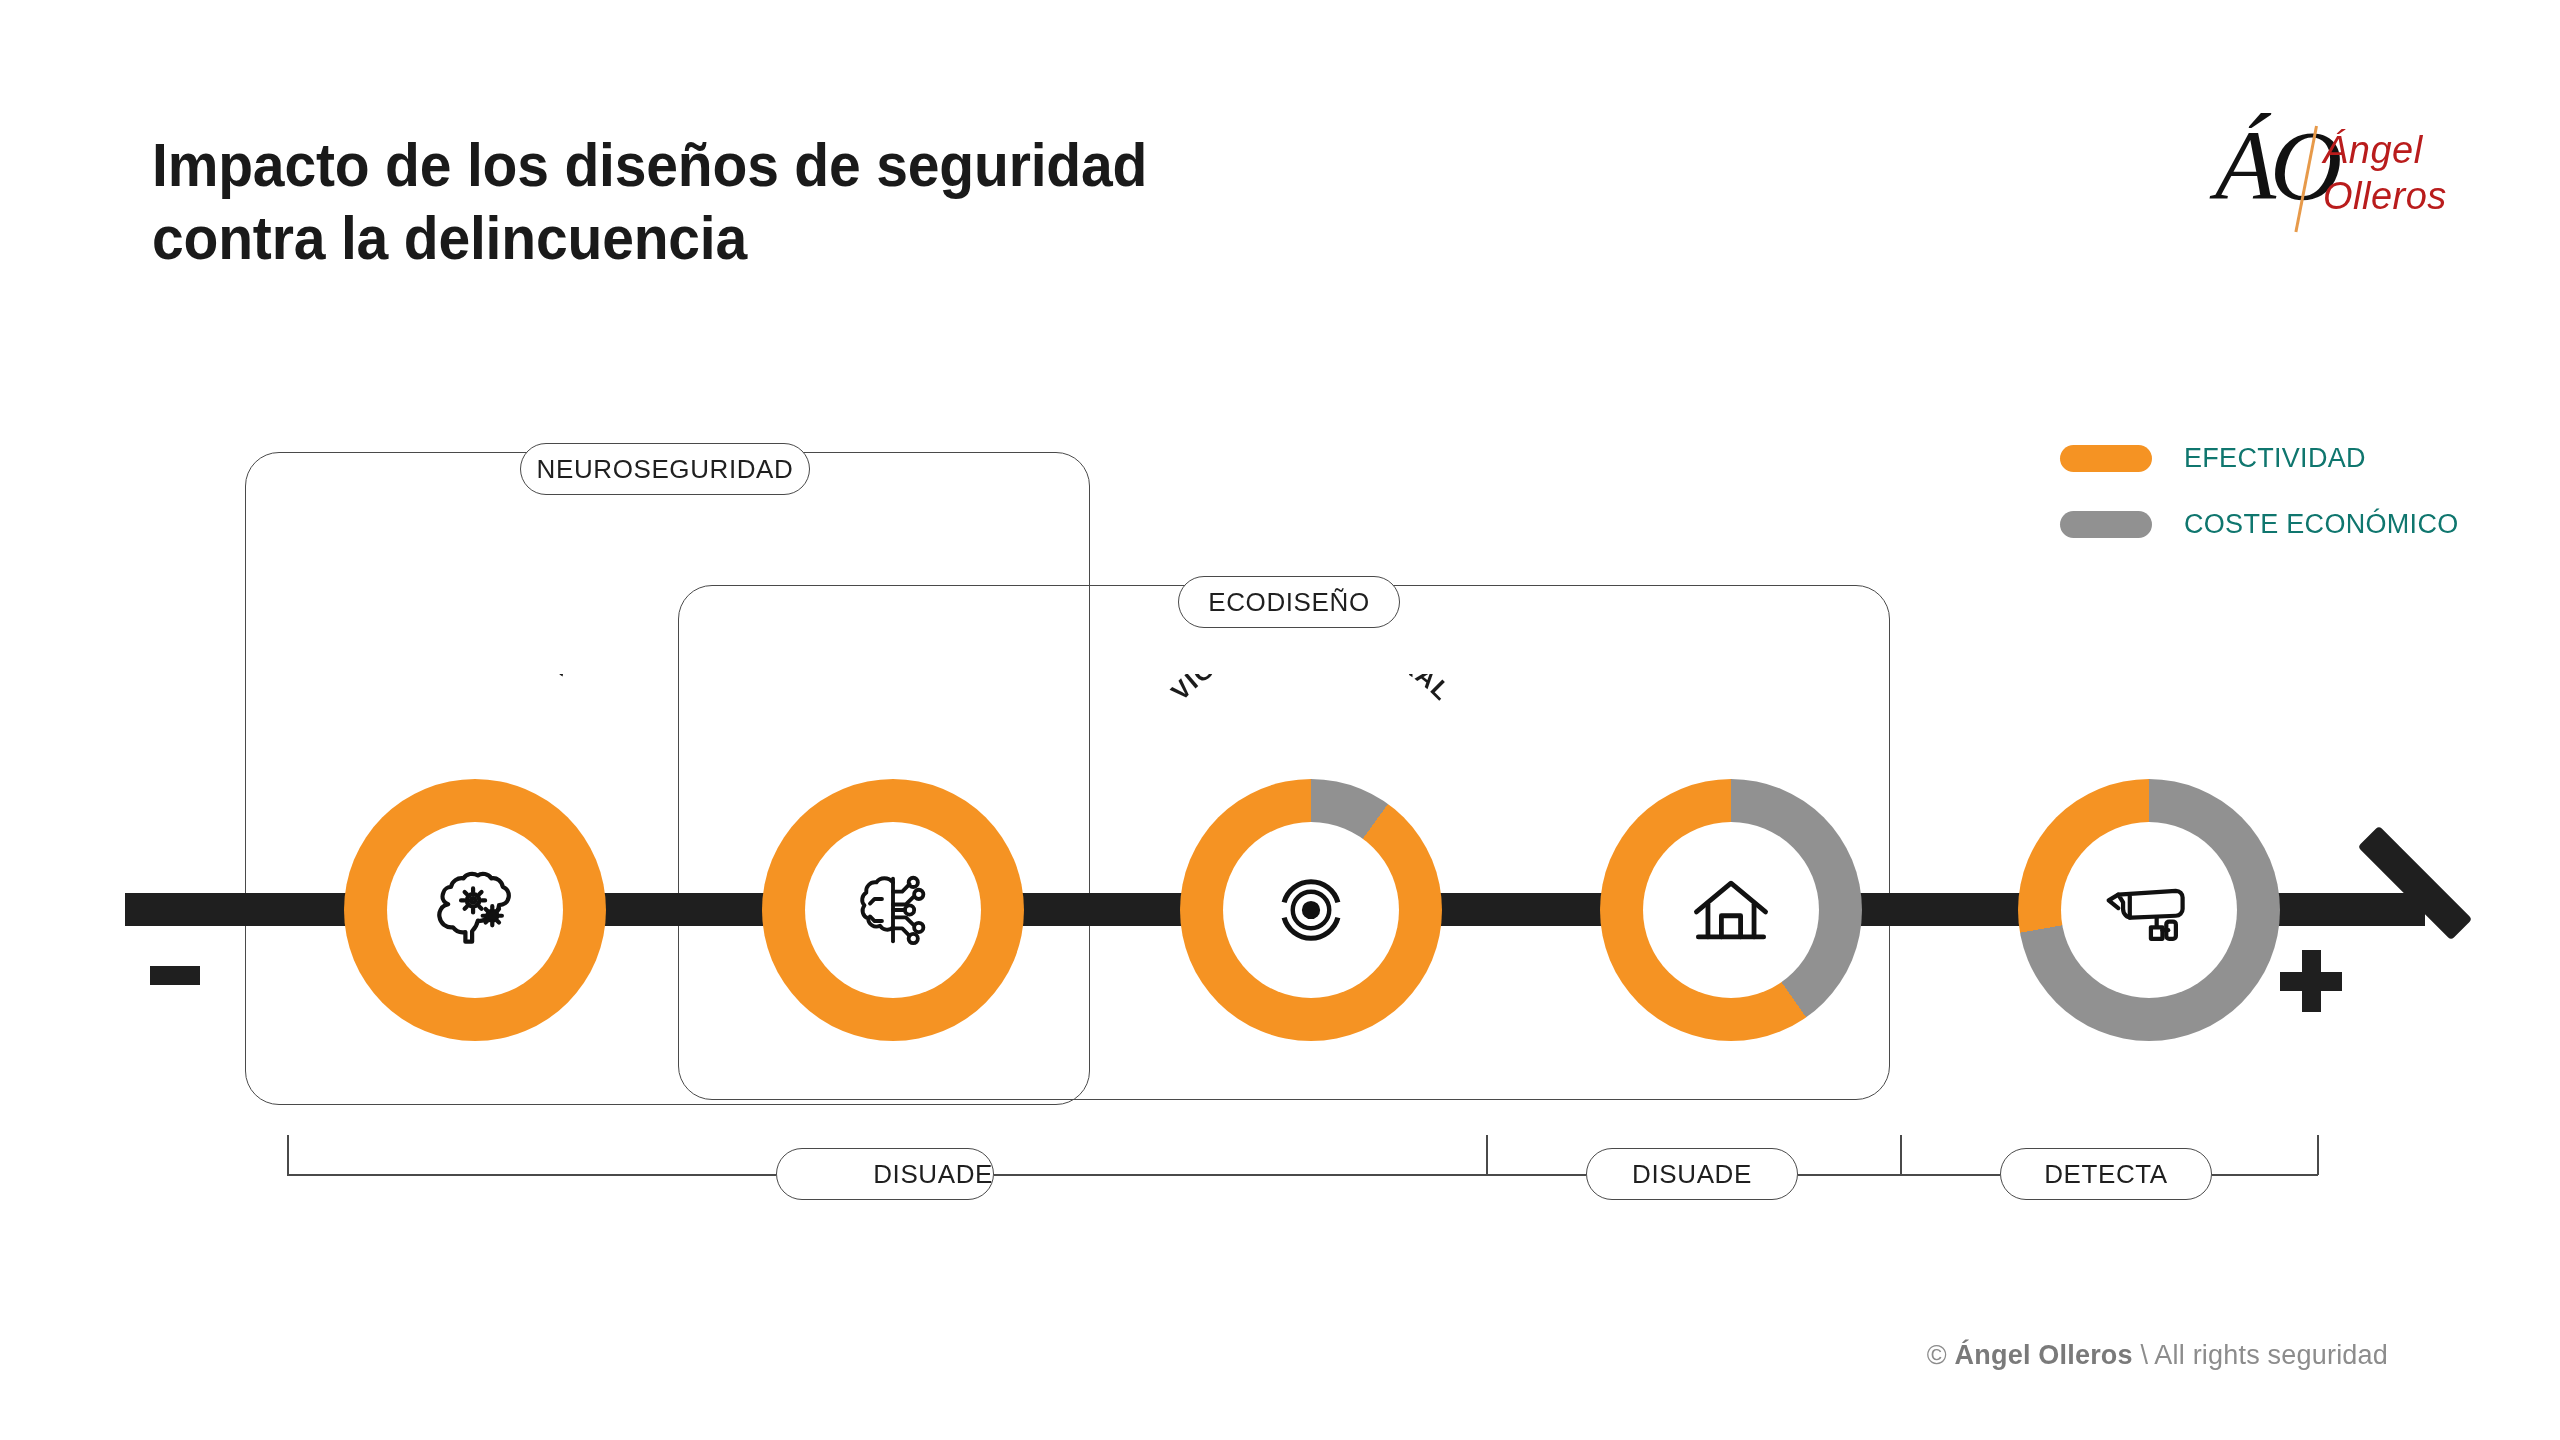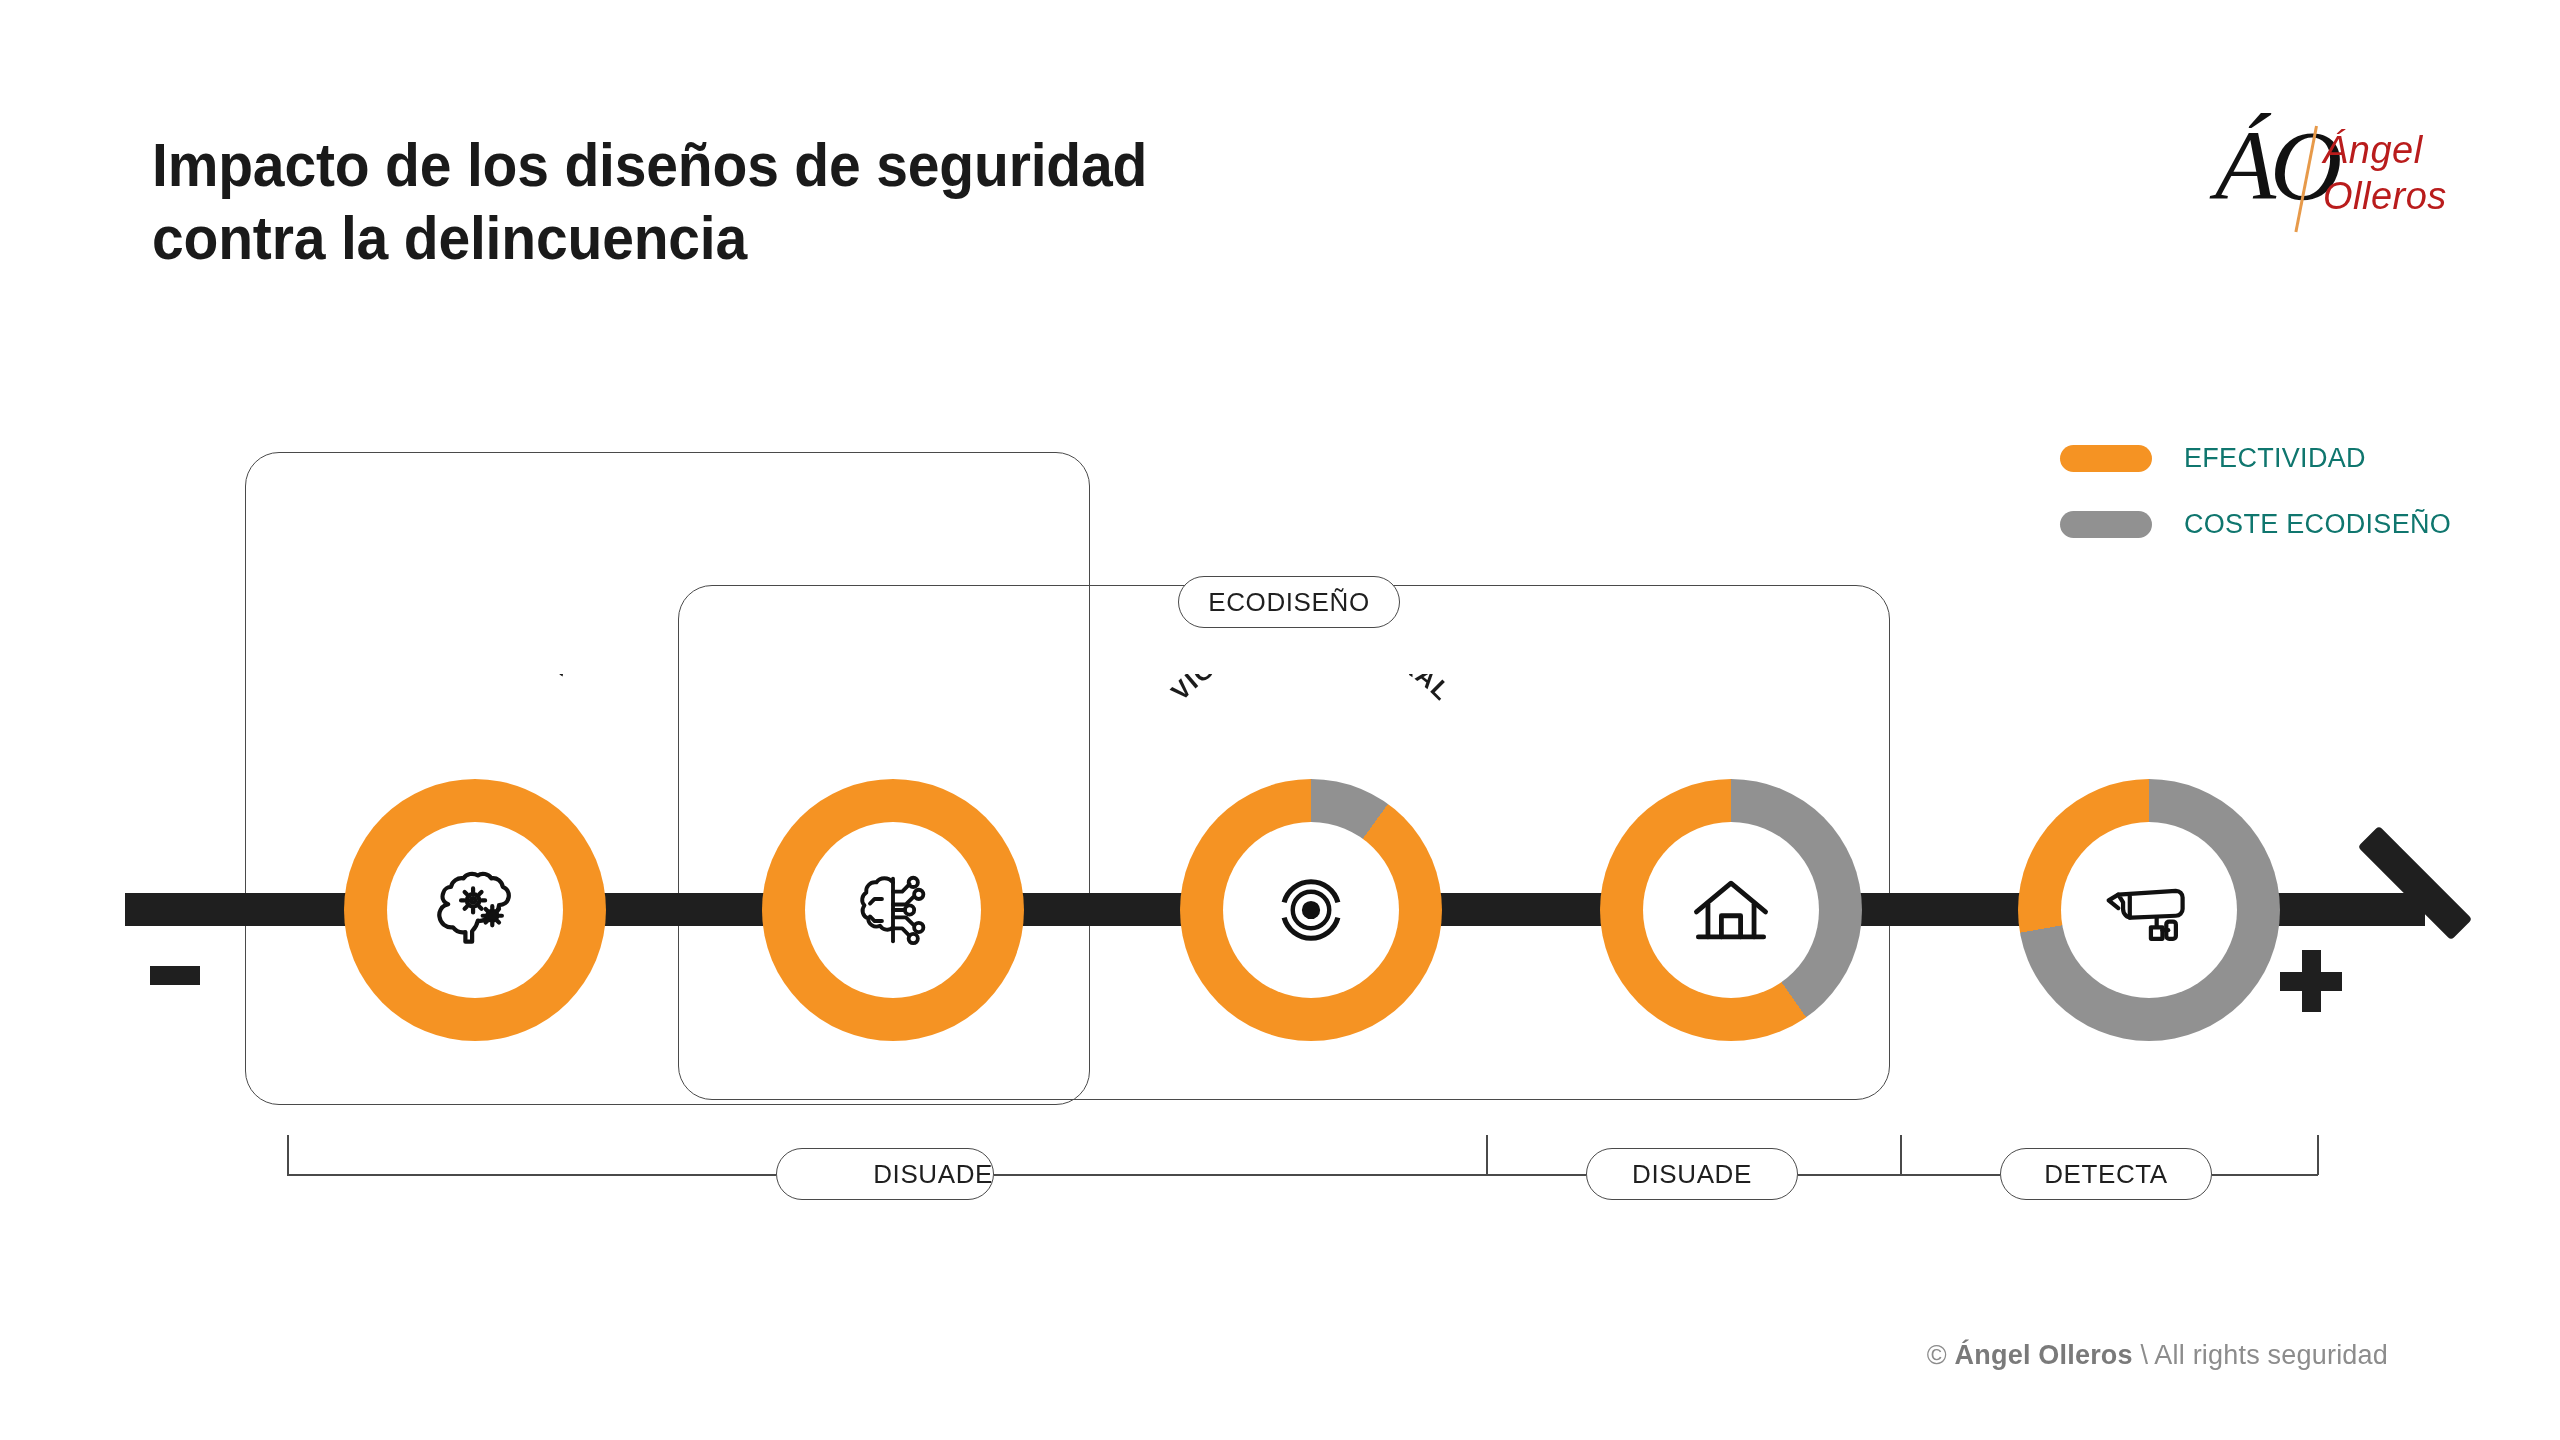--- a/index.html
+++ b/index.html
@@ -276,25 +276,28 @@
     <span class="nm nm2">Olleros</span>
   </div>
 
   <div id="legend">
     <div class="legend-row">
       <span class="legend-swatch" style="background:#f59323"></span>
       <span class="legend-label">EFECTIVIDAD</span>
     </div>
     <div class="legend-row">
       <span class="legend-swatch" style="background:#919191"></span>
-      <span class="legend-label">COSTE ECODISEÑO</span>
+      <span class="legend-label">COSTE ECONÓMICO</span>
     </div>
   </div>
 
   <div class="group-box" style="left:245px; top:452px; width:845px; height:653px;"></div>
+  <div class="pill" style="left:520px; top:443px; width:290px;">
+    <span>NEUROSEGURIDAD</span>
+  </div>
 
   <div class="group-box" style="left:678px; top:585px; width:1212px; height:515px;"></div>
   <div class="pill" style="left:1178px; top:576px; width:222px;justify-content:center;">
     <span>ECODISEÑO</span>
   </div>
 
   <div id="axis-bar"></div>
   <div id="arrow-head">
     <span class="barb barb-up"></span>
   </div>

